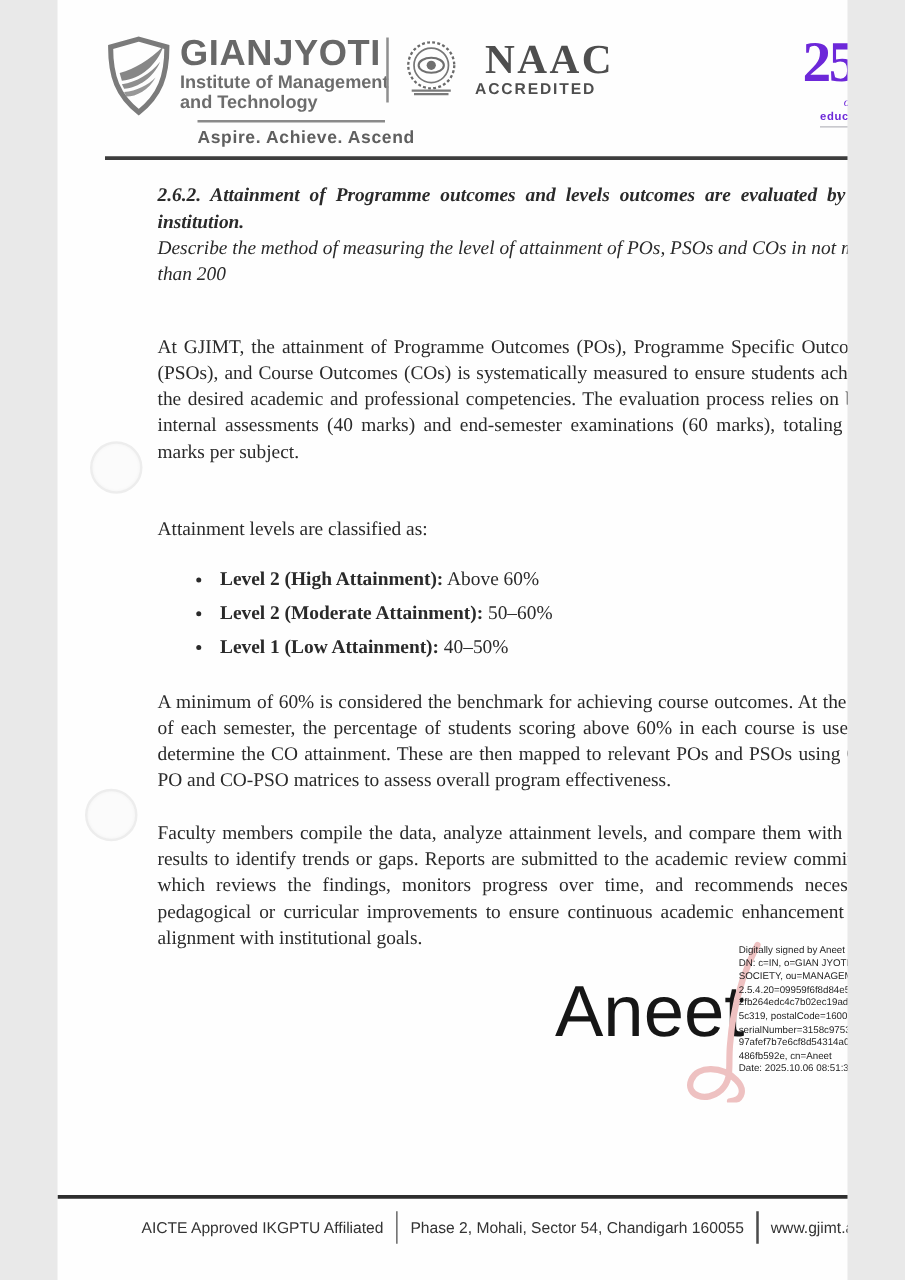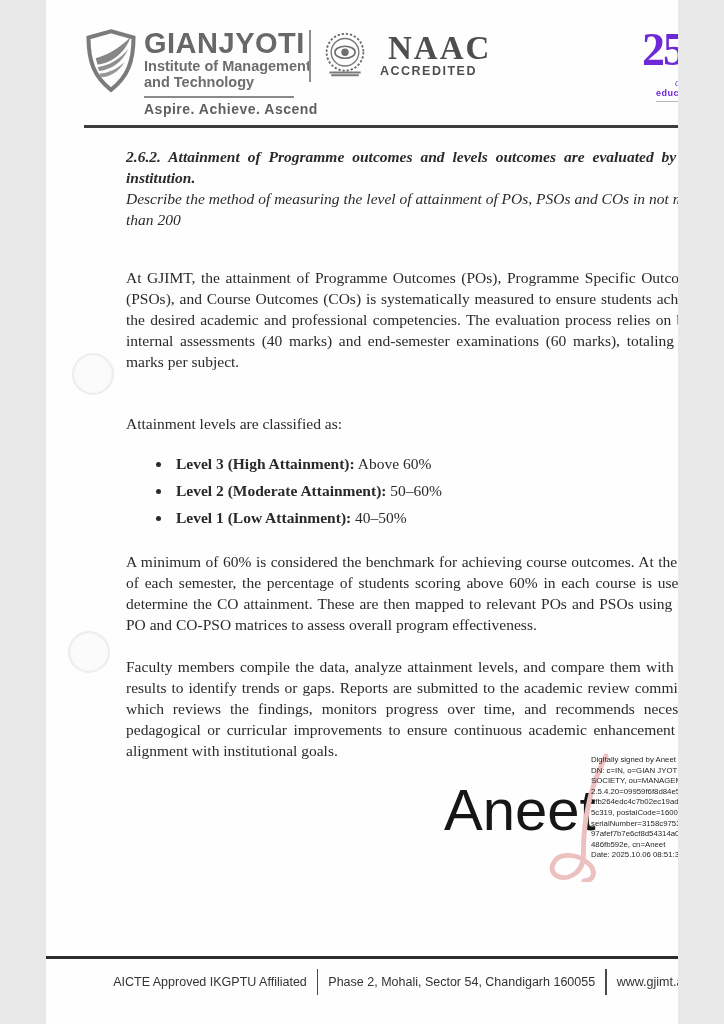--- a/index.html
+++ b/index.html
@@ -13,21 +13,21 @@
     color:#262626;
   }
 
   
   .header{position:absolute;top:0;left:0;right:0;height:125px;}
   .brand{position:absolute;left:38px;top:28px;display:flex;}
   .brand-icon{width:54px;height:66px;margin-right:6px;}
   .brand-text{font-family:"Liberation Sans", sans-serif;color:#6d6d6d;}
   .brand-name{font-size:29px;font-weight:bold;letter-spacing:.5px;line-height:30px;color:#686868;}
   .brand-sub{font-size:14.5px;font-weight:bold;line-height:16px;color:#6d6d6d;}
-  .tagline-wrap{position:absolute;left:98px;top:96px;font-family:"Liberation Sans", sans-serif;}
+  .tagline-wrap{position:absolute;left:112px;top:96px;font-family:"Liberation Sans", sans-serif;}
   .tagline-rule{width:150px;height:2px;background:#8a8a8a;margin-bottom:3px;}
   .tagline{font-size:14px;font-weight:bold;color:#5f5f5f;letter-spacing:.5px;}
   .header-vdivider{position:absolute;left:263px;top:30px;width:1.5px;height:52px;background:#8f8f8f;}
   .naac{position:absolute;left:276px;top:30px;display:flex;align-items:flex-start;}
   .naac-emblem{width:46px;height:50px;margin-right:8px;}
   .naac-text{padding-top:2px;}
   .naac-name{font-family:"Liberation Serif", serif;font-size:33px;font-weight:bold;color:#4e4e4e;letter-spacing:2px;line-height:32px;margin-left:12px;}
   .naac-sub{font-family:"Liberation Sans", sans-serif;font-size:12.5px;font-weight:bold;color:#4e4e4e;letter-spacing:1.5px;margin-left:4px;}
   .badge25{position:absolute;left:596px;top:20px;width:92px;color:#6d28d9;font-family:"Liberation Serif", serif;}
   .badge25-num{font-size:46px;font-weight:bold;line-height:44px;letter-spacing:-2px;}
@@ -141,21 +141,21 @@
 
     <div class="gap-lg"></div>
 
     <p class="para">At GJIMT, the attainment of Programme Outcomes (POs), Programme Specific Outcomes (PSOs), and Course Outcomes (COs) is systematically measured to ensure students achieve the desired academic and professional competencies. The evaluation process relies on both internal assessments (40 marks) and end-semester examinations (60 marks), totaling 100 marks per subject.</p>
 
     <div class="gap-md"></div>
 
     <p class="list-intro">Attainment levels are classified as:</p>
 
     <ul class="attainment">
-      <li><b>Level 3 (High Attainment):</b><span> Above 60%</span></li>
+      <li><b>Level 2 (High Attainment):</b><span> Above 60%</span></li>
       <li><b>Level 2 (Moderate Attainment):</b><span> 50–60%</span></li>
       <li><b>Level 1 (Low Attainment):</b><span> 40–50%</span></li>
     </ul>
 
     <div class="gap-md"></div>
 
     <p class="para">A minimum of 60% is considered the benchmark for achieving course outcomes. At the end of each semester, the percentage of students scoring above 60% in each course is used to determine the CO attainment. These are then mapped to relevant POs and PSOs using CO-PO and CO-PSO matrices to assess overall program effectiveness.</p>
 
     <p class="para">Faculty members compile the data, analyze attainment levels, and compare them with past results to identify trends or gaps. Reports are submitted to the academic review committee, which reviews the findings, monitors progress over time, and recommends necessary pedagogical or curricular improvements to ensure continuous academic enhancement and alignment with institutional goals.</p>
   </div>

